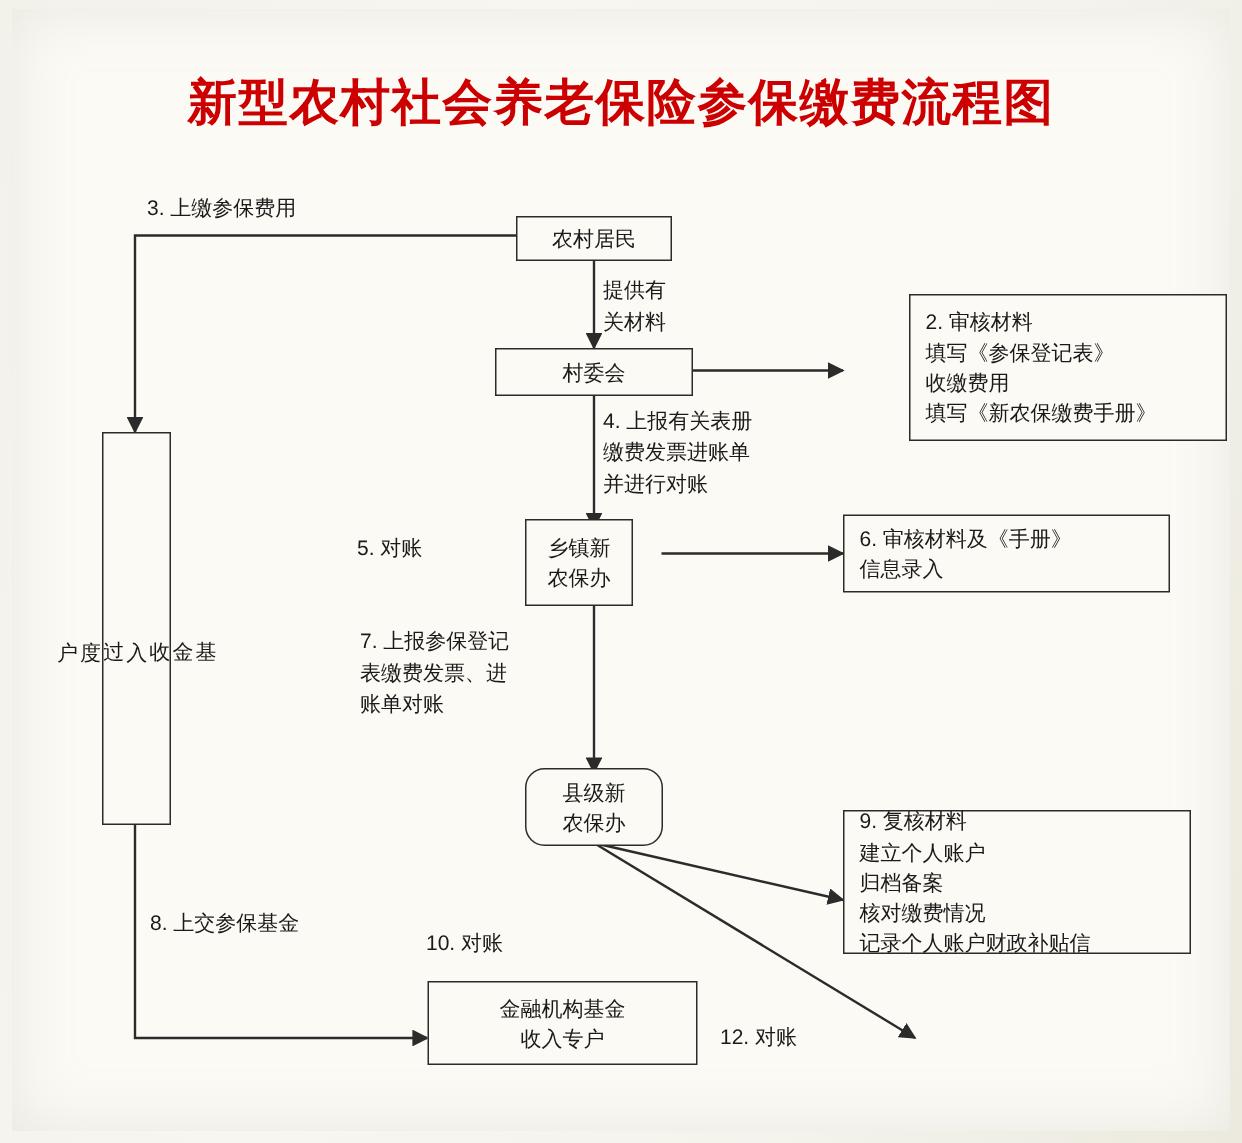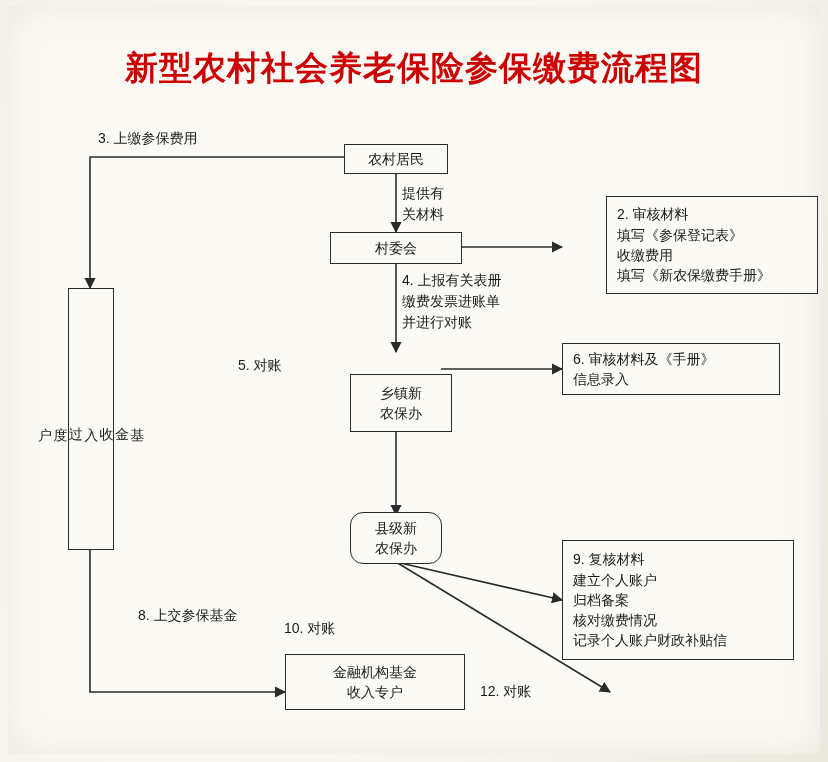--- a/index.html
+++ b/index.html
@@ -126,30 +126,30 @@
 
   <div class="box" style="left:344px; top:144px; width:104px; height:30px;">农村居民</div>
 
   <div class="box" style="left:330px; top:232px; width:132px; height:32px;">村委会</div>
 
   <div class="box left-align" style="left:562px; top:196px; width:212px; height:98px;margin-left:44px;">2. 审核材料
 填写《参保登记表》
 收缴费用
 填写《新农保缴费手册》</div>
 
-  <div class="box" style="left:350px; top:346px; width:102px; height:58px;margin-top:28px;">乡镇新
+  <div class="box" style="left:350px; top:346px; width:72px; height:58px;">乡镇新
 农保办</div>
 
   <div class="box left-align" style="left:562px; top:343px; width:218px; height:52px;">6. 审核材料及《手册》
 信息录入</div>
 
   <div class="box" style="left:350px; top:512px; width:92px; height:52px;border-radius:13px;">县级新
 农保办</div>
 
-  <div class="box left-align" style="left:562px; top:540px; width:232px; height:120px;">9. 复核材料
+  <div class="box left-align" style="left:562px; top:540px; width:232px; height:96px;">9. 复核材料
 建立个人账户
 归档备案
 核对缴费情况
 记录个人账户财政补贴信</div>
 
   <div class="box vertical" style="left:68px; top:288px; width:46px; height:262px;">基
 金
 收
 入
 过
@@ -164,19 +164,22 @@
 
   <div class="label center" style="left:402px; top:183px;">提供有
 关材料</div>
 
   <div class="label" style="left:402px; top:270px;">4. 上报有关表册
 缴费发票进账单
 并进行对账</div>
 
   <div class="label" style="left:238px; top:355px;">5. 对账</div>
 
+  <div class="label" style="left:240px; top:417px;">7. 上报参保登记
+表缴费发票、进
+账单对账</div>
 
-  <div class="label" style="left:100px; top:605px;margin-left:38px;">8. 上交参保基金</div>
+  <div class="label" style="left:100px; top:605px;">8. 上交参保基金</div>
 
   <div class="label" style="left:284px; top:618px;">10. 对账</div>
 
   <div class="label" style="left:480px; top:681px;">12. 对账</div>
 </div>
 
 </body></html>

